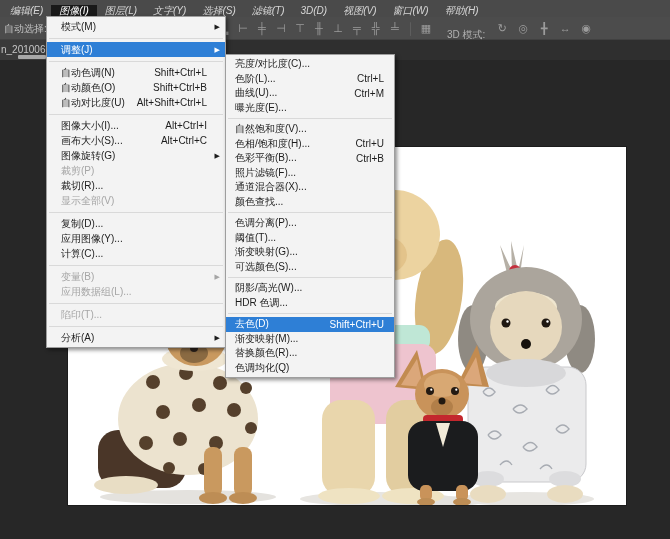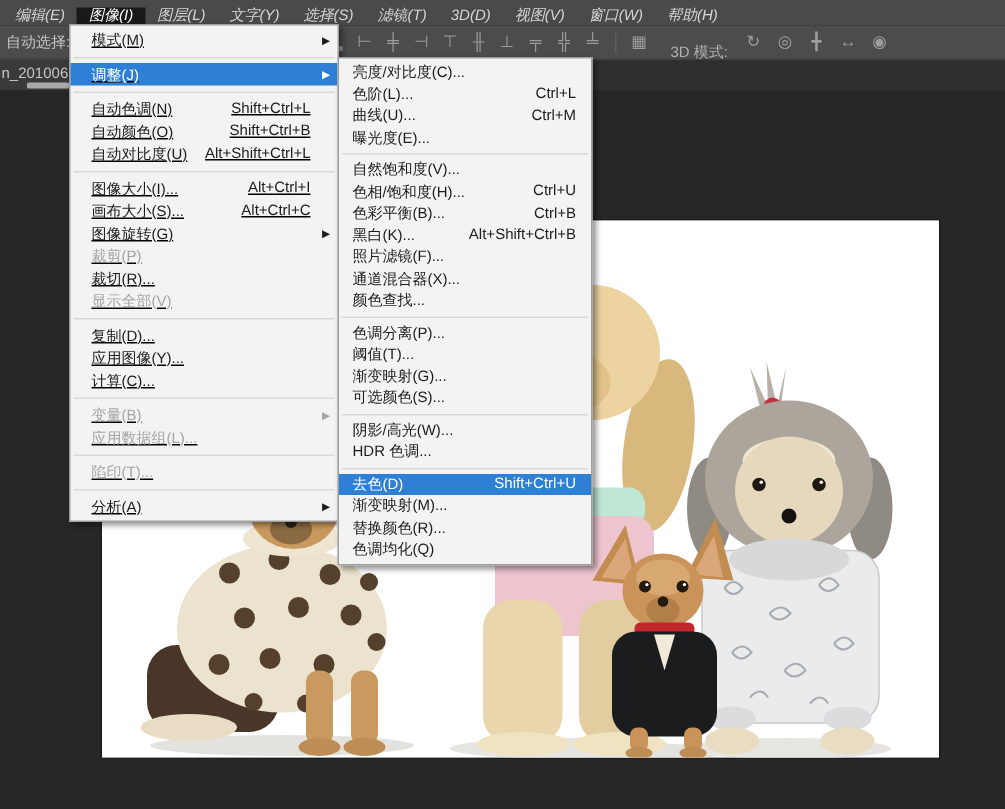--- a/index.html
+++ b/index.html
@@ -36,22 +36,22 @@
   
   .workspace { position:absolute; left:0; top:60px; width:670px; height:479px;
     background:var(--workspace_bg); z-index:1; }
   .canvas { position:absolute; left:68px; top:87px; width:558px; height:358px;
     background:#ffffff; box-shadow:0 0 0 1px #1c1c1c; }
   .canvas svg { display:block; }
 
   
   .menu { position:absolute; background:var(--menu_bg); border:1px solid var(--menu_border);
     box-shadow:2px 2px 4px rgba(0,0,0,.45); padding:2px 0; }
-  .menu-main { left:46px; top:16px; width:180px; z-index:20;text-decoration:underline; }
-  .menu-sub  { left:225px; top:38px; width:170px; z-index:21; }
+  .menu-main { left:46px; top:16px; width:180px; z-index:20; }
+  .menu-sub  { left:225px; top:54px; width:170px; z-index:21; }
   .menu-item { position:relative; display:flex; align-items:center; height:15px;
     padding:0 6px 0 14px; font-size:10px; color:var(--menu_text); white-space:nowrap; }
   .menu-sub .menu-item { height:14.5px; padding-left:9px; }
   .mi-shortcut { margin-left:auto; padding-right:12px; }
   .menu-sub .mi-shortcut { padding-right:4px; }
   .mi-arrow { display:none; position:absolute; right:5px; top:50%; transform:translateY(-50%);
     font-size:7px; color:var(--menu_text); }
   .menu-item.submenu .mi-arrow { display:block; }
   .menu-item.disabled, .menu-item.disabled .mi-arrow { color:var(--menu_disabled); }
   .menu-item.highlighted { background:var(--accent); color:#ffffff;text-align:center; }
@@ -419,25 +419,20 @@
       <span class="mi-shortcut">Ctrl+U</span>
 
     </div>
 
     <div class="menu-item">
       <span class="mi-label">色彩平衡(B)...</span>
       <span class="mi-shortcut">Ctrl+B</span>
 
     </div>
 
-    <div class="menu-item">
-      <span class="mi-label">黑白(K)...</span>
-      <span class="mi-shortcut">Alt+Shift+Ctrl+B</span>
-
-    </div>
 
     <div class="menu-item">
       <span class="mi-label">照片滤镜(F)...</span>
       <span class="mi-shortcut"></span>
 
     </div>
 
     <div class="menu-item">
       <span class="mi-label">通道混合器(X)...</span>
       <span class="mi-shortcut"></span>

